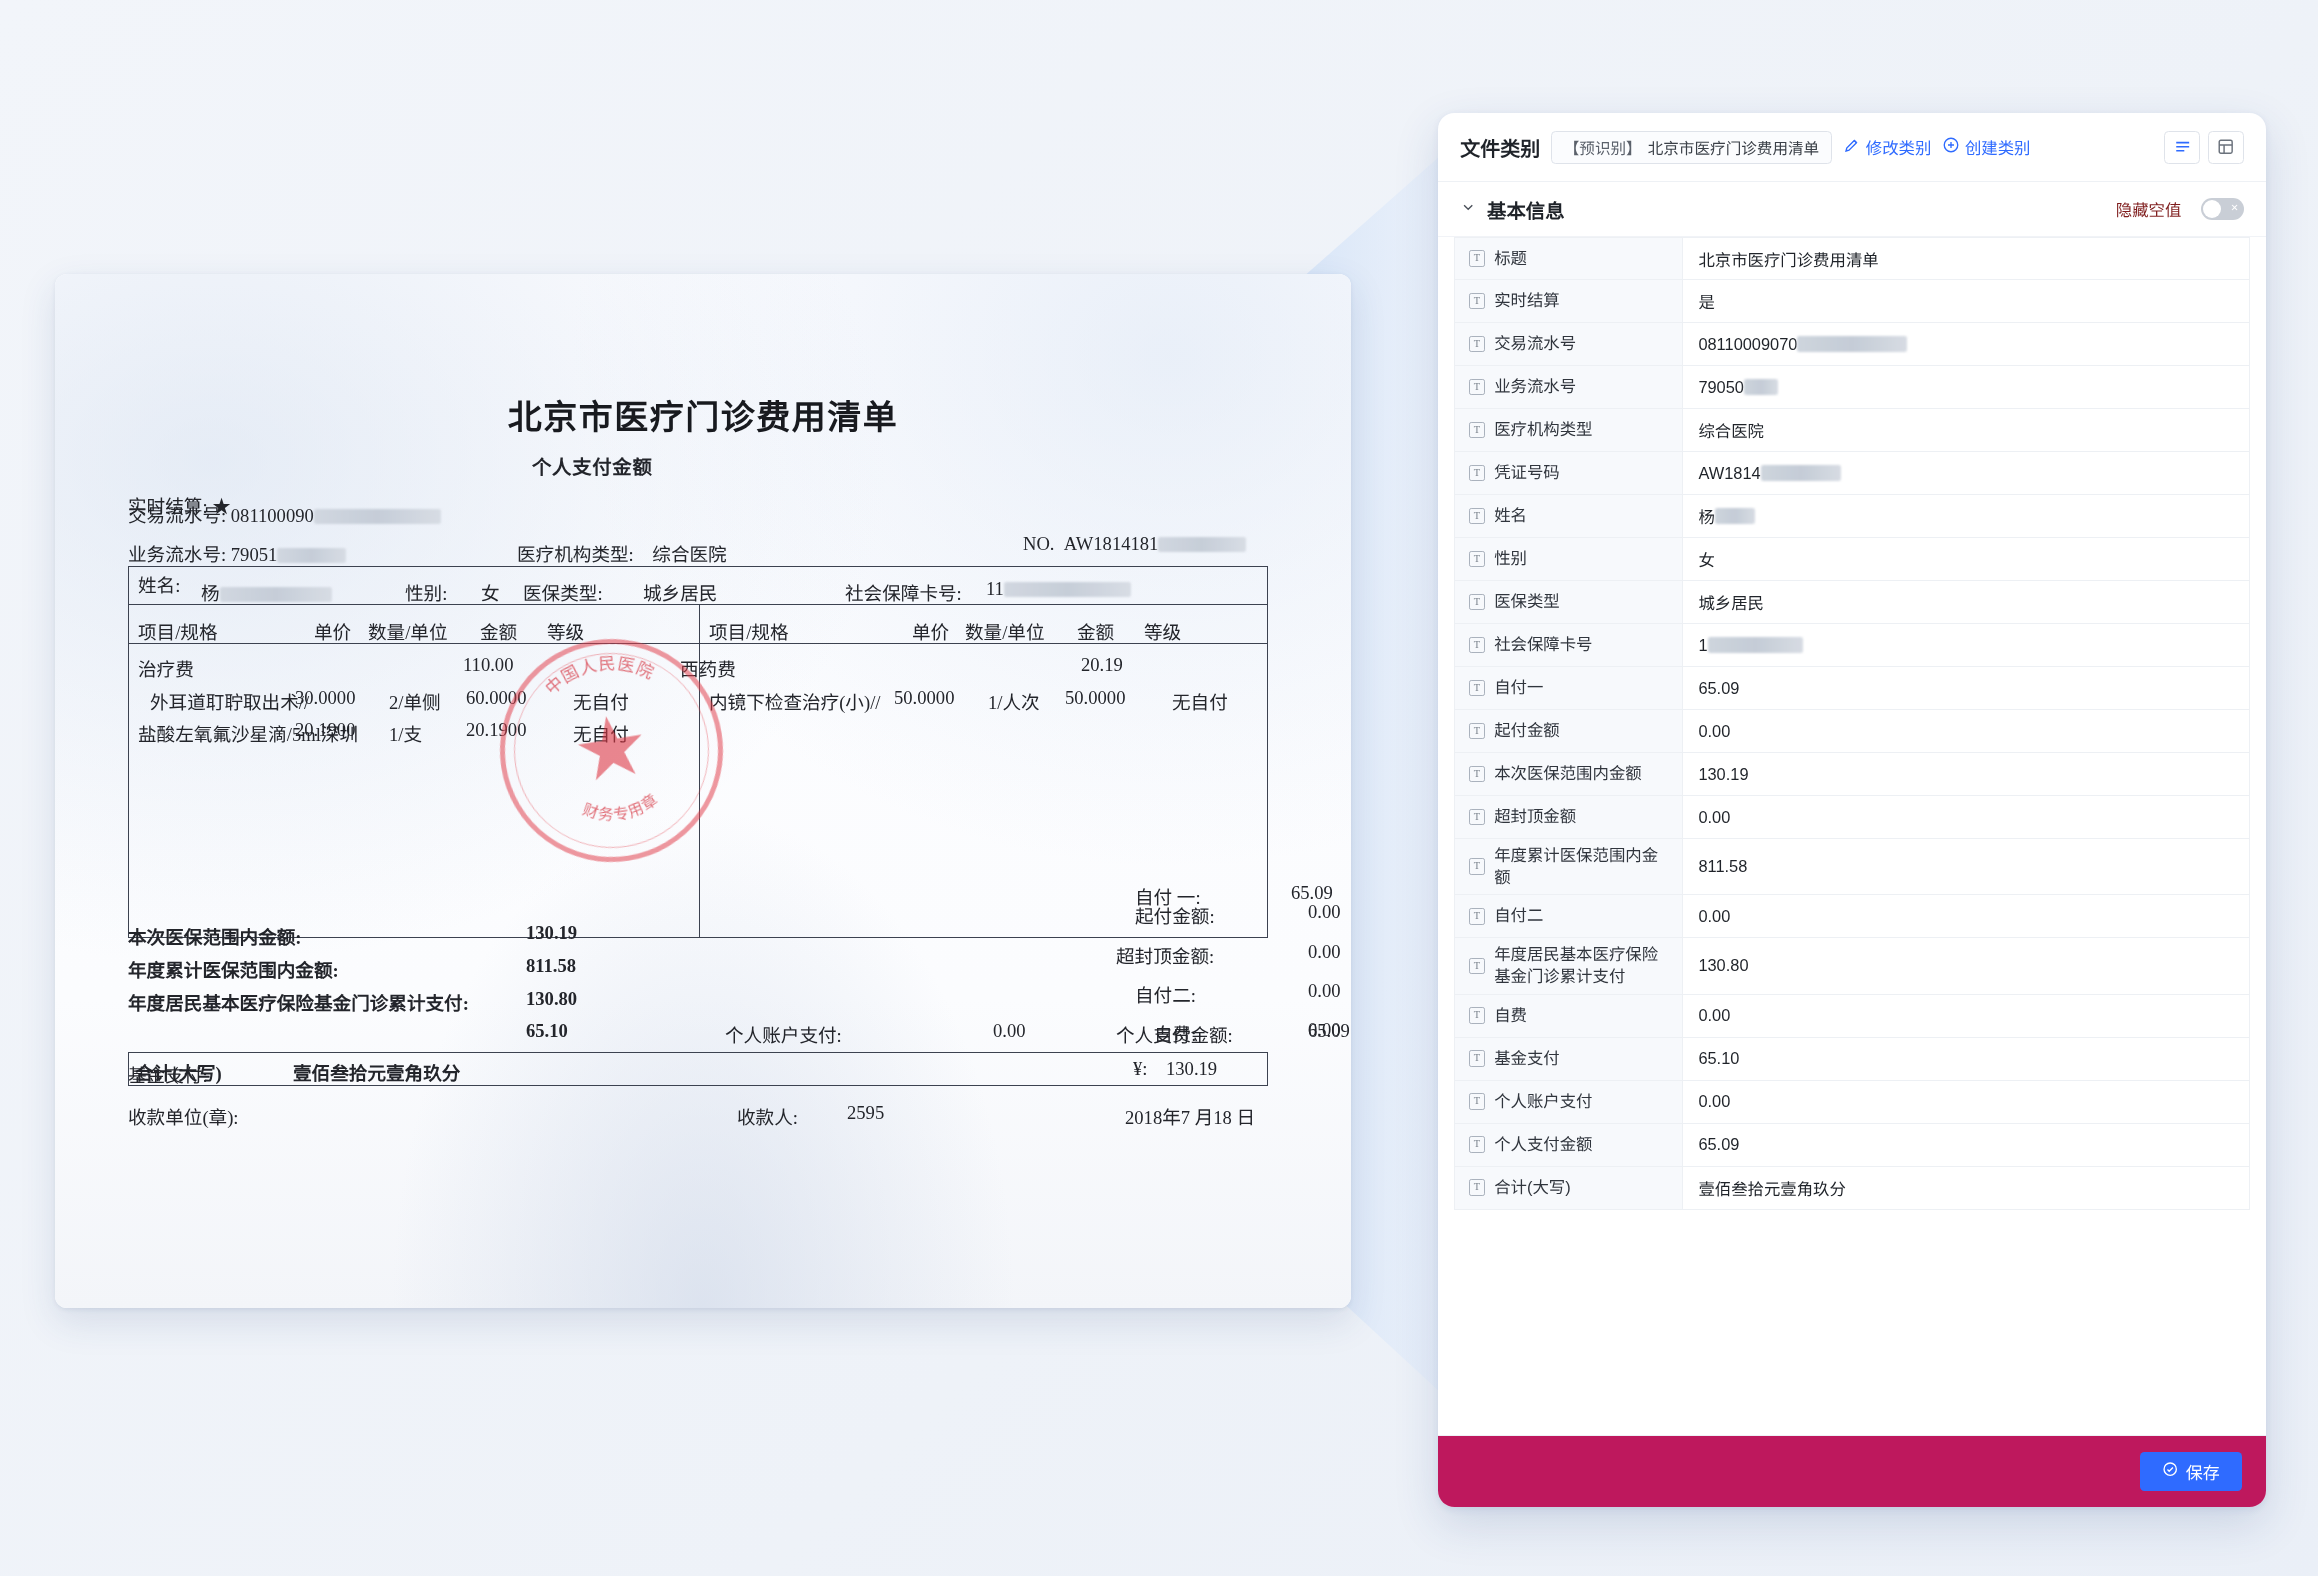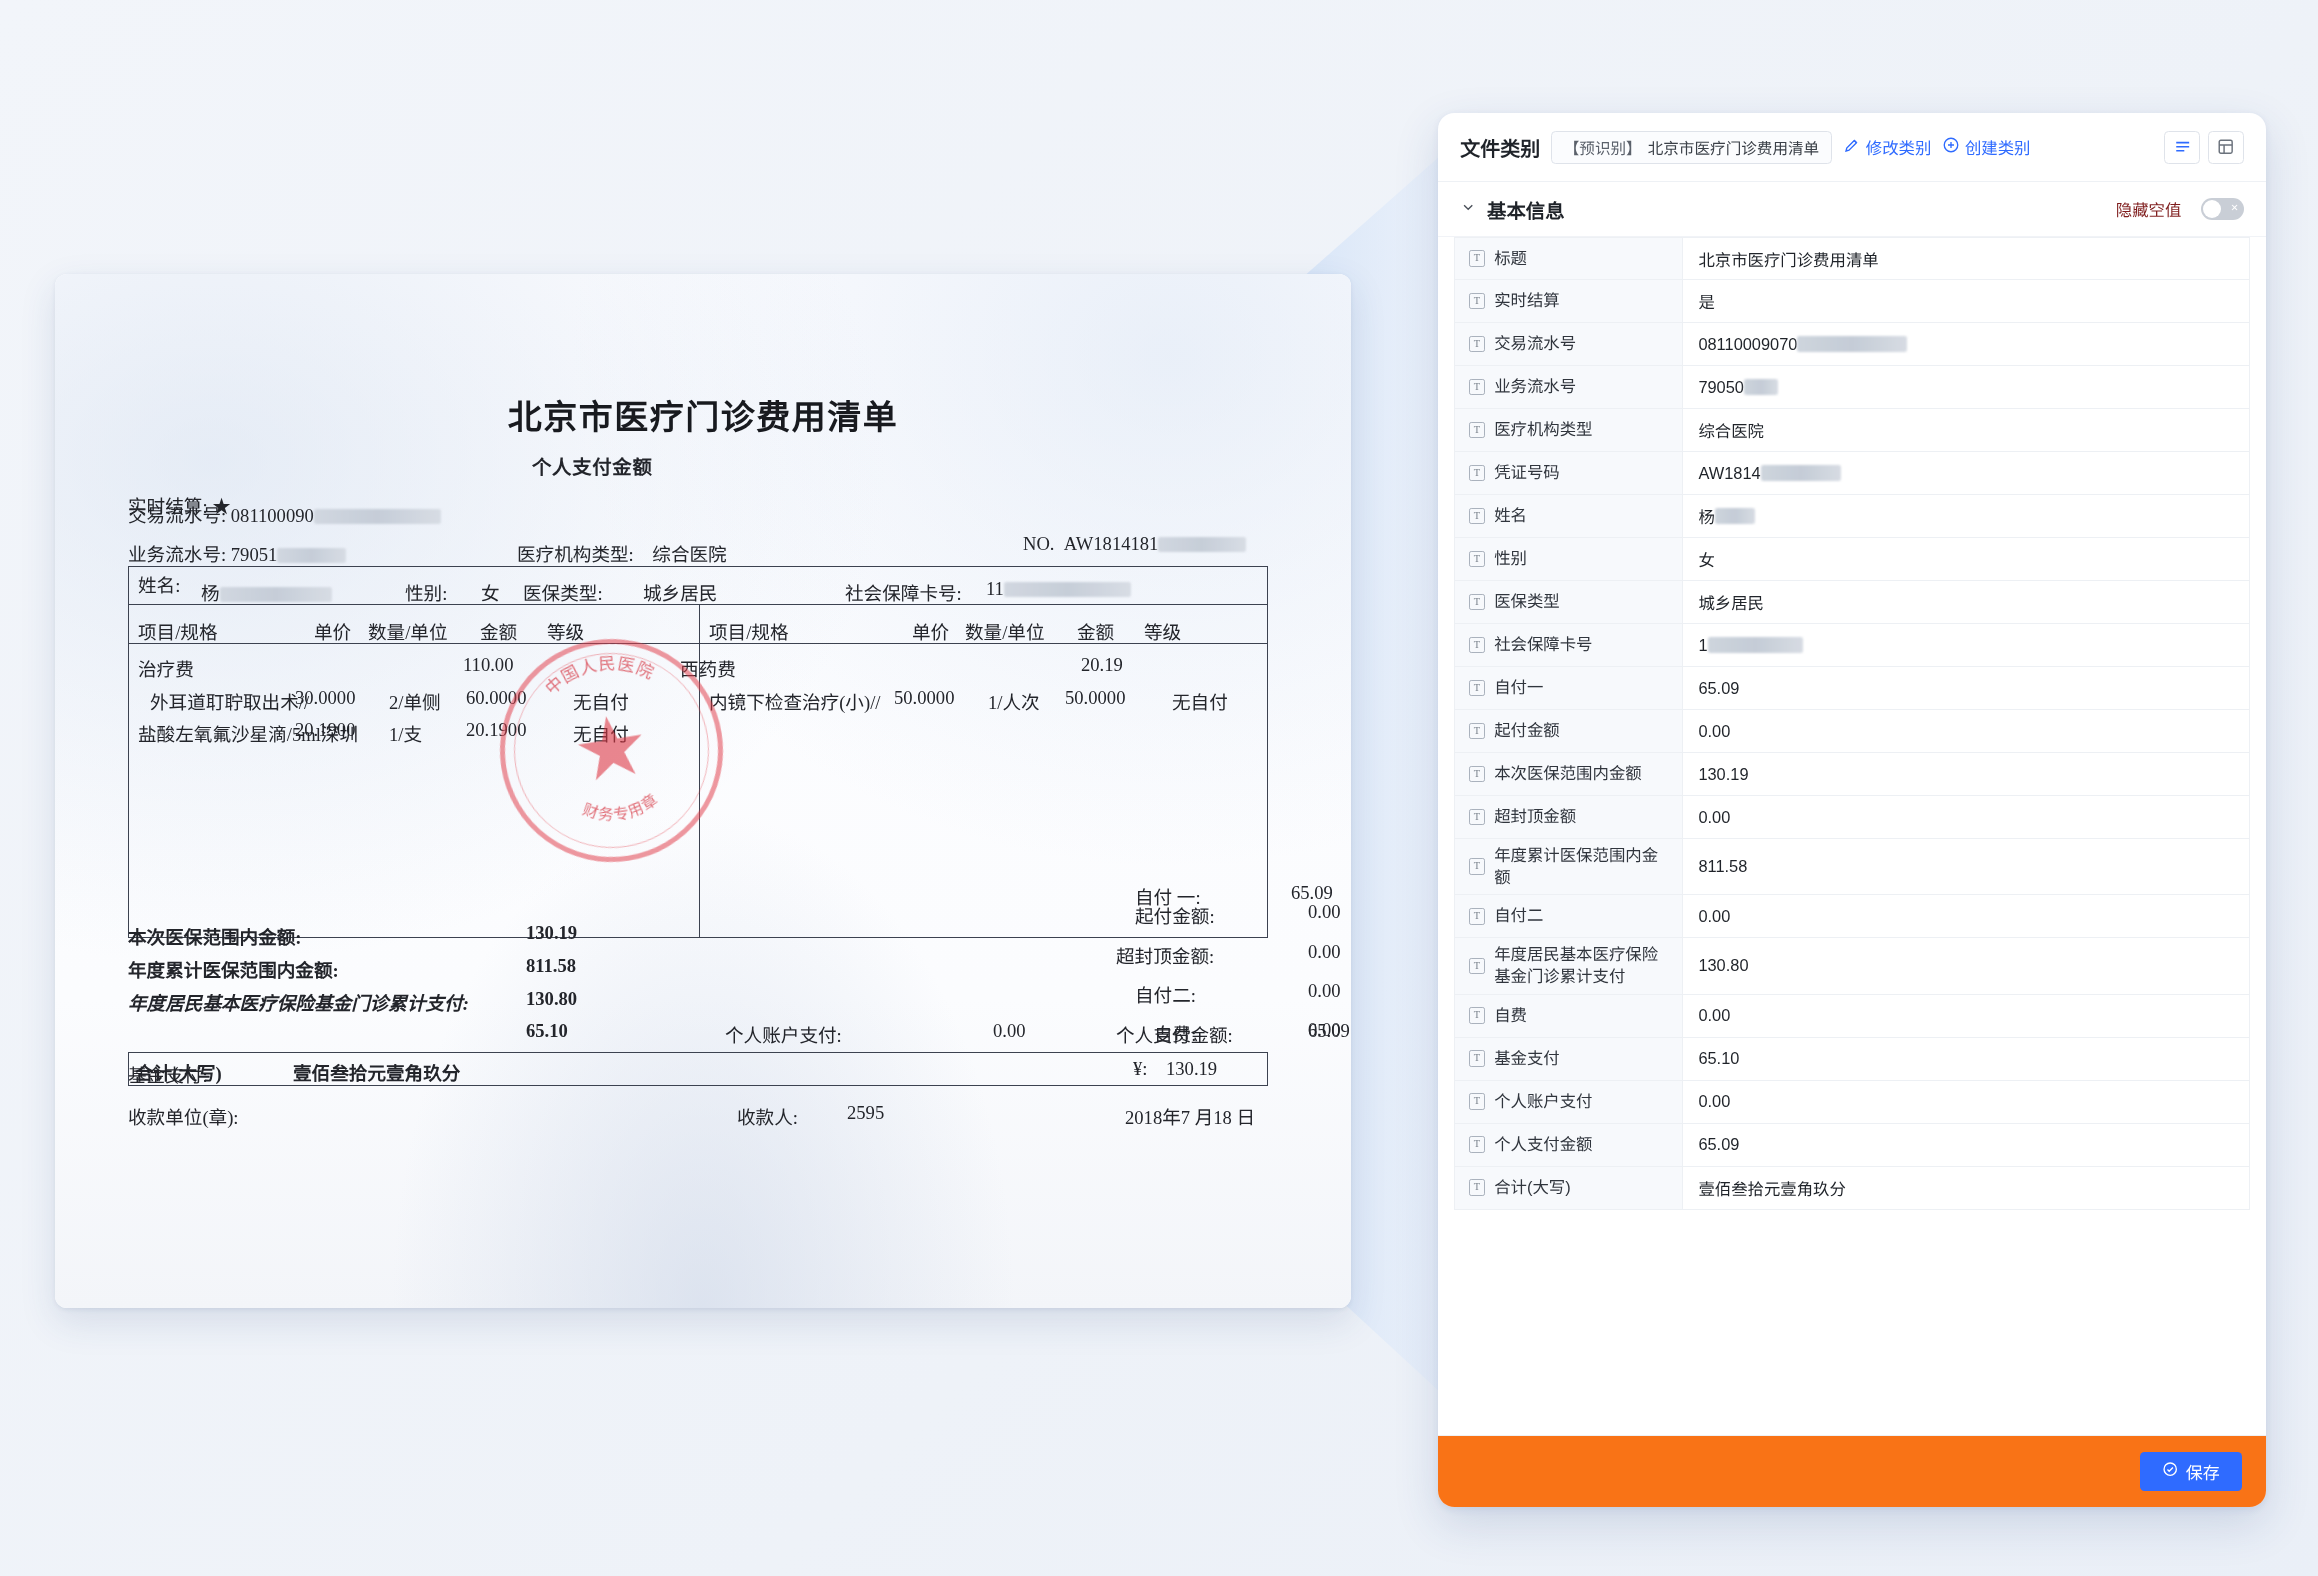--- a/index.html
+++ b/index.html
@@ -246,21 +246,21 @@
     border-radius: 2.2px;
     filter: blur(1.1px);
     opacity: .95;
   }
   .panel-foot {
     flex: 0 0 72px;
     height: 72px;
     border-top: 0.7px solid #eef1f5;
     display: flex; align-items: center; justify-content: flex-end;
     padding: 0 24px;
-    background: #f97316;
+    background: #be185d;
   }
   .save-btn {
     height: 39px;
     padding: 0 22.3px;
     border-radius: 4.5px;
     background: #2f6bff;
     color: #fff;
     font-size: 17px;
     display: flex; align-items: center; gap: 7.4px;
     border: none;
@@ -393,21 +393,21 @@
       <div class="totals" style="left:1253px; top:706px;">0.00</div>
       <div class="totals" style="left:1099px; top:745px;">自费:</div>
       <div class="totals" style="left:1253px; top:745px;">0.00</div>
 
       <div class="totals" style="left:73px; top:648px; font-weight:bold;">本次医保范围内金额:</div>
       <div class="totals" style="left:471px; top:648px; font-weight:bold;">130.19</div>
 
       <div class="totals" style="left:73px; top:681px; font-weight:bold;">年度累计医保范围内金额:</div>
       <div class="totals" style="left:471px; top:681px; font-weight:bold;">811.58</div>
 
-      <div class="totals" style="left:73px; top:714px; font-weight:bold;font-style:italic;">年度居民基本医疗保险基金门诊累计支付:</div>
+      <div class="totals" style="left:73px; top:714px; font-weight:bold;">年度居民基本医疗保险基金门诊累计支付:</div>
       <div class="totals" style="left:471px; top:714px; font-weight:bold;">130.80</div>
 
       <div class="totals" style="left:73px; top:786px; font-weight:normal;">基金支付:</div>
       <div class="totals" style="left:471px; top:746px; font-weight:bold;">65.10</div>
 
       <div class="totals" style="left:670px; top:746px;">个人账户支付:</div>
       <div class="totals" style="left:938px; top:746px;">0.00</div>
       <div class="totals" style="left:1061px; top:746px;">个人支付金额:</div>
       <div class="totals" style="left:1253px; top:746px;">65.09</div>
 

